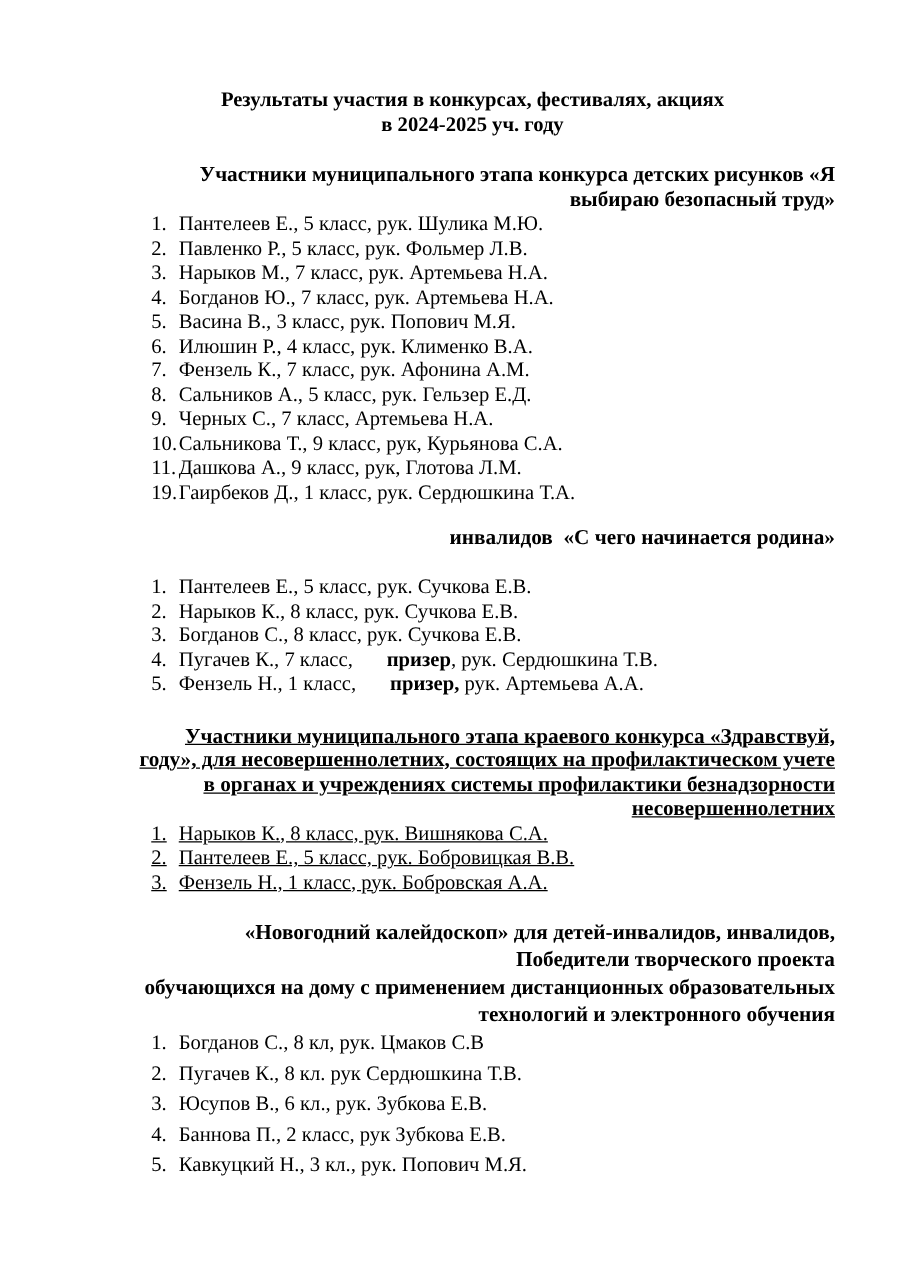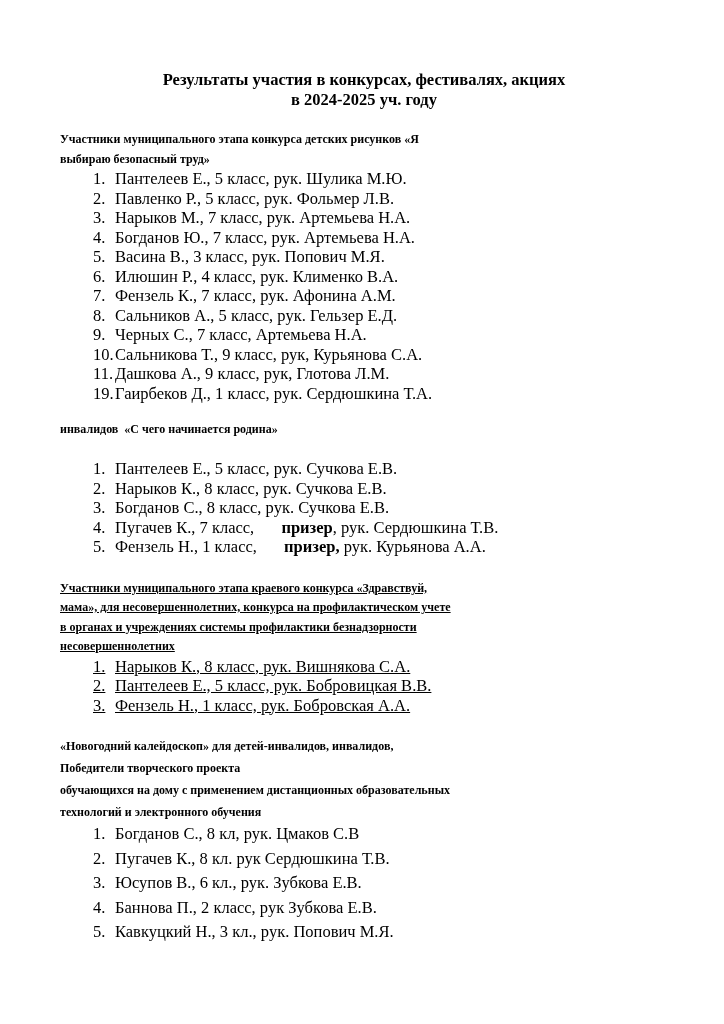--- a/index.html
+++ b/index.html
@@ -11,36 +11,36 @@
   body {
     background: #ffffff;
     color: #000000;
     font-family: "Liberation Serif", "DejaVu Serif", serif;
     font-size: 16.5px;
     line-height: 19.5px;
   }
   .page {
     width: 724px;
     height: 859px;
-    padding: 70px 56px 0 60px;
+    padding: 70px 56px 0 88px;
   }
   .doc-title {
     font-size: 16.5px;
     font-weight: bold;
     text-align: center;
   }
   .doc-title .line,
   .heading .line {
     display: block;
     white-space: pre-wrap;
   }
   .heading {
-    font-size: 12px;
+    font-size: 17px;
     font-weight: bold;
-    text-align: left;
+    text-align: right;
   }
   .section { margin-top: 20px; }
   #sections section:nth-child(1) { margin-top: 21px; }
   #sections section:nth-child(2) { margin-top: 17px; }
   #sections section:nth-child(3) { margin-top: 22px; text-decoration: underline; }
   #sections section:nth-child(4) { margin-top: 20px; }
   .list.gap { margin-top: 19.5px; }
   .li { display: flex; }
   .li .num {
     flex: 0 0 22px;
@@ -134,28 +134,28 @@
           <div class="li">
             <span class="num">3.</span>
             <span class="text"><span>Богданов С., 8 класс, рук. Сучкова Е.В.</span></span>
           </div>
           <div class="li">
             <span class="num">4.</span>
             <span class="text"><span>Пугачев К., 7 класс, </span><b>призер</b><span>, рук. Сердюшкина Т.В.</span></span>
           </div>
           <div class="li">
             <span class="num">5.</span>
-            <span class="text"><span>Фензель Н., 1 класс, </span><b>призер,</b><span> рук. Курьянова А.А.</span></span>
+            <span class="text"><span>Фензель Н., 1 класс, </span><b>призер,</b><span> рук. Артемьева А.А.</span></span>
           </div>
         </div>
       </section>
       <section class="section">
         <h2 class="heading">
           <span class="line">Участники муниципального этапа краевого конкурса «Здравствуй,</span>
-          <span class="line">мама», для несовершеннолетних, конкурса на профилактическом учете</span>
+          <span class="line">году», для несовершеннолетних, состоящих на профилактическом учете</span>
           <span class="line">в органах и учреждениях системы профилактики безнадзорности</span>
           <span class="line">несовершеннолетних</span>
         </h2>
         <div class="list">
           <div class="li">
             <span class="num">1.</span>
             <span class="text"><span>Нарыков К., 8 класс, рук. Вишнякова С.А.</span></span>
           </div>
           <div class="li">
             <span class="num">2.</span>

